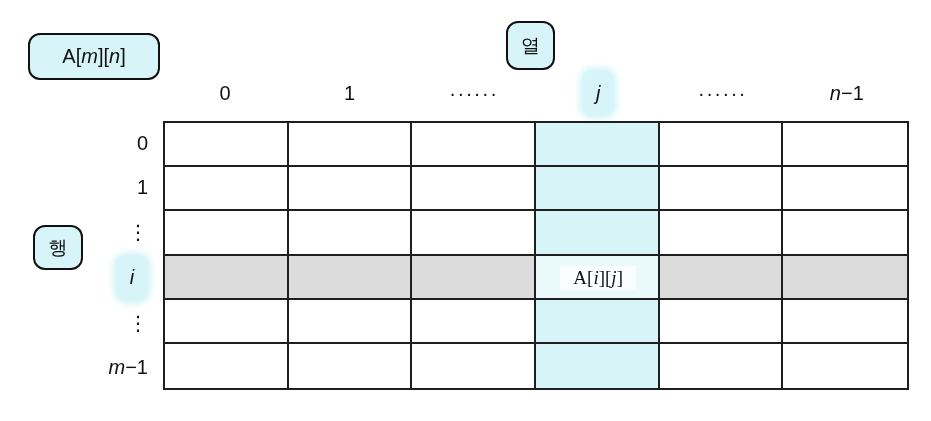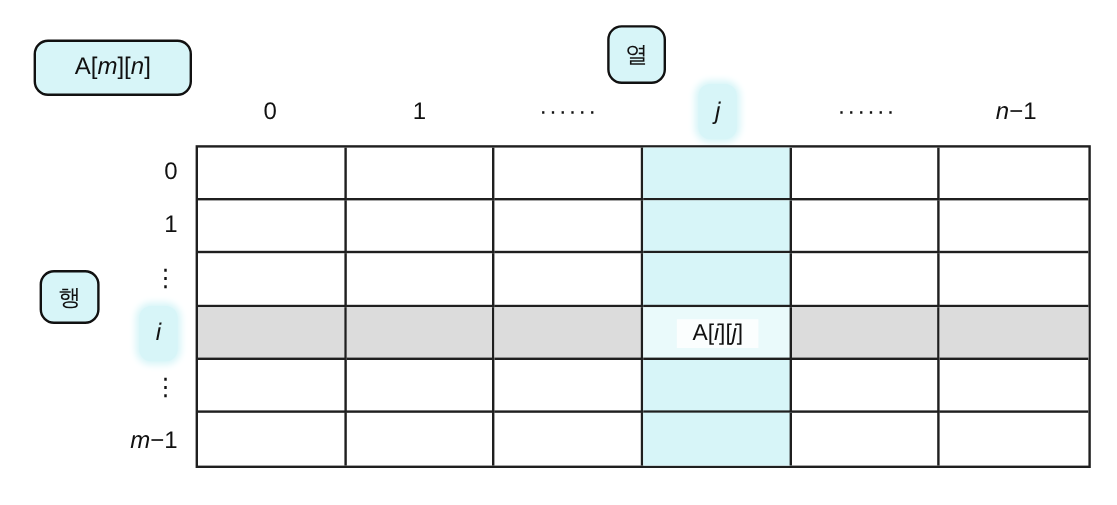--- a/index.html
+++ b/index.html
@@ -87,20 +87,21 @@
     left:50%;top:50%;
     width:16.666%;height:16.666%;
     display:flex;align-items:center;justify-content:center;
     font-size:19px;
     pointer-events:none;
   }
   .cell-label .backing{
     background:rgba(255,255,255,0.8);
     padding:1px 13px;
     white-space:nowrap;
+    font-family:Liberation Serif, serif;
   }
 </style>
 </head>
 <body>
 
 <div class="stage">
 
   <div class="badge badge-array">
     <span>A[</span>
       <span class="it">m</span>

